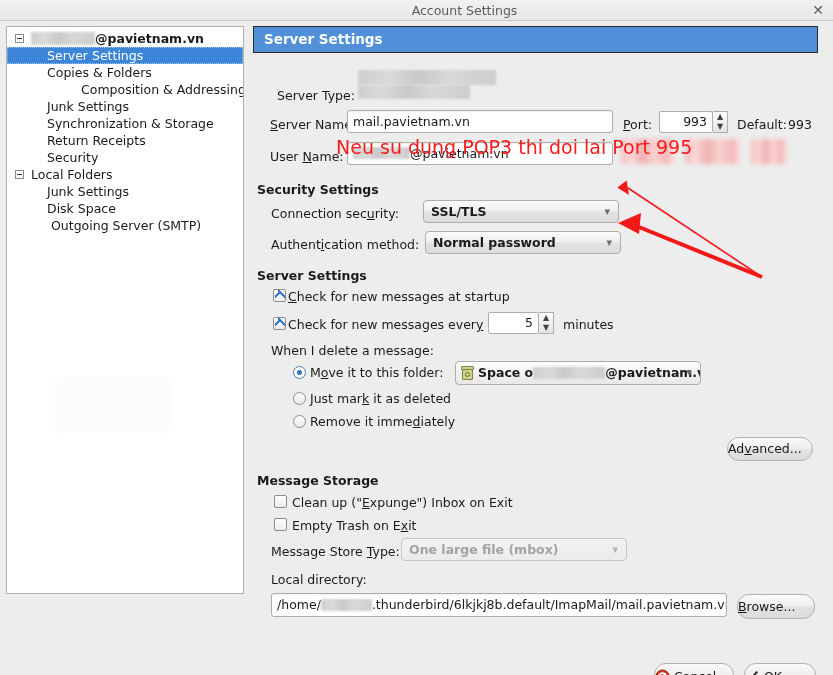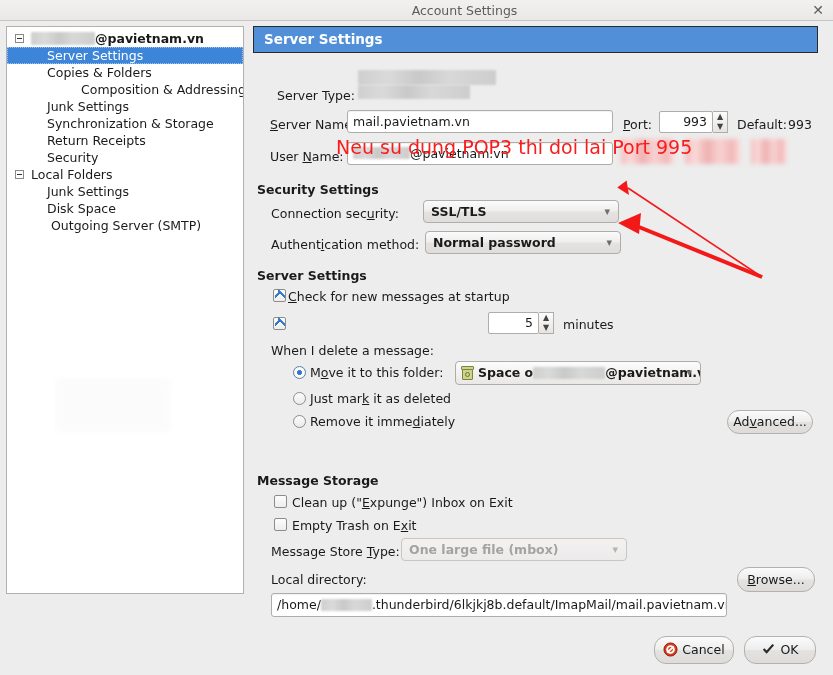--- a/index.html
+++ b/index.html
@@ -98,21 +98,22 @@
     opacity: .85;
   }
   
   .btn {
     background: linear-gradient(to bottom,#fbfbfb 0%,#ededed 48%,#e3e2e1 52%,#dedcda 100%);
     border: 1px solid #b4b0ab;
     border-radius: 12px;
     font-size: 12.5px;
     color: #1a1a1a;
     cursor: pointer;
-    text-align: center;
+    text-align: left;
+    margin-top: 27px;
   }
   .account-actions {
     position: absolute; left: 6px; top: 598px;
     width: 238px; height: 25px;
     line-height: 23px;
   }
   .account-actions .lbl { display: inline-block; }
   .account-actions .chev {
     position: absolute; right: 10px; top: 0;
     color: #707070; font-size: 11px;
@@ -402,20 +403,21 @@
       <span class="chev">▾</span>
     </div>
 
     <div class="lbl grouphdr" style="left:4px; top:215px; top:215px;"></div>
     <div class="lbl grouphdr" style="left:4px; top:242px;">Server Settings</div>
 
     <div class="cb checked" style="left:20px; top:263px;"></div>
     <div class="lbl" style="left:35px; top:263px;"><u>C</u>heck for new messages at startup</div>
 
     <div class="cb checked" style="left:20px; top:291px;"></div>
+    <div class="lbl" style="left:35px; top:291px;">Check for new messages ever<u>y</u></div>
     <div class="spinbox" style="left:235px; top:286px; width:51px; height:22px;">5</div>
     <div class="spin-arrows" style="left:286px; top:286px; height:22px;">
       <span>▲</span>
       <span>▼</span>
     </div>
     <div class="lbl" style="left:310px; top:291px;">minutes</div>
 
     <div class="lbl" style="left:18px; top:317px;text-align:right;">When I delete a message:</div>
 
     <div class="rb checked" style="left:40px; top:340px;"></div>

